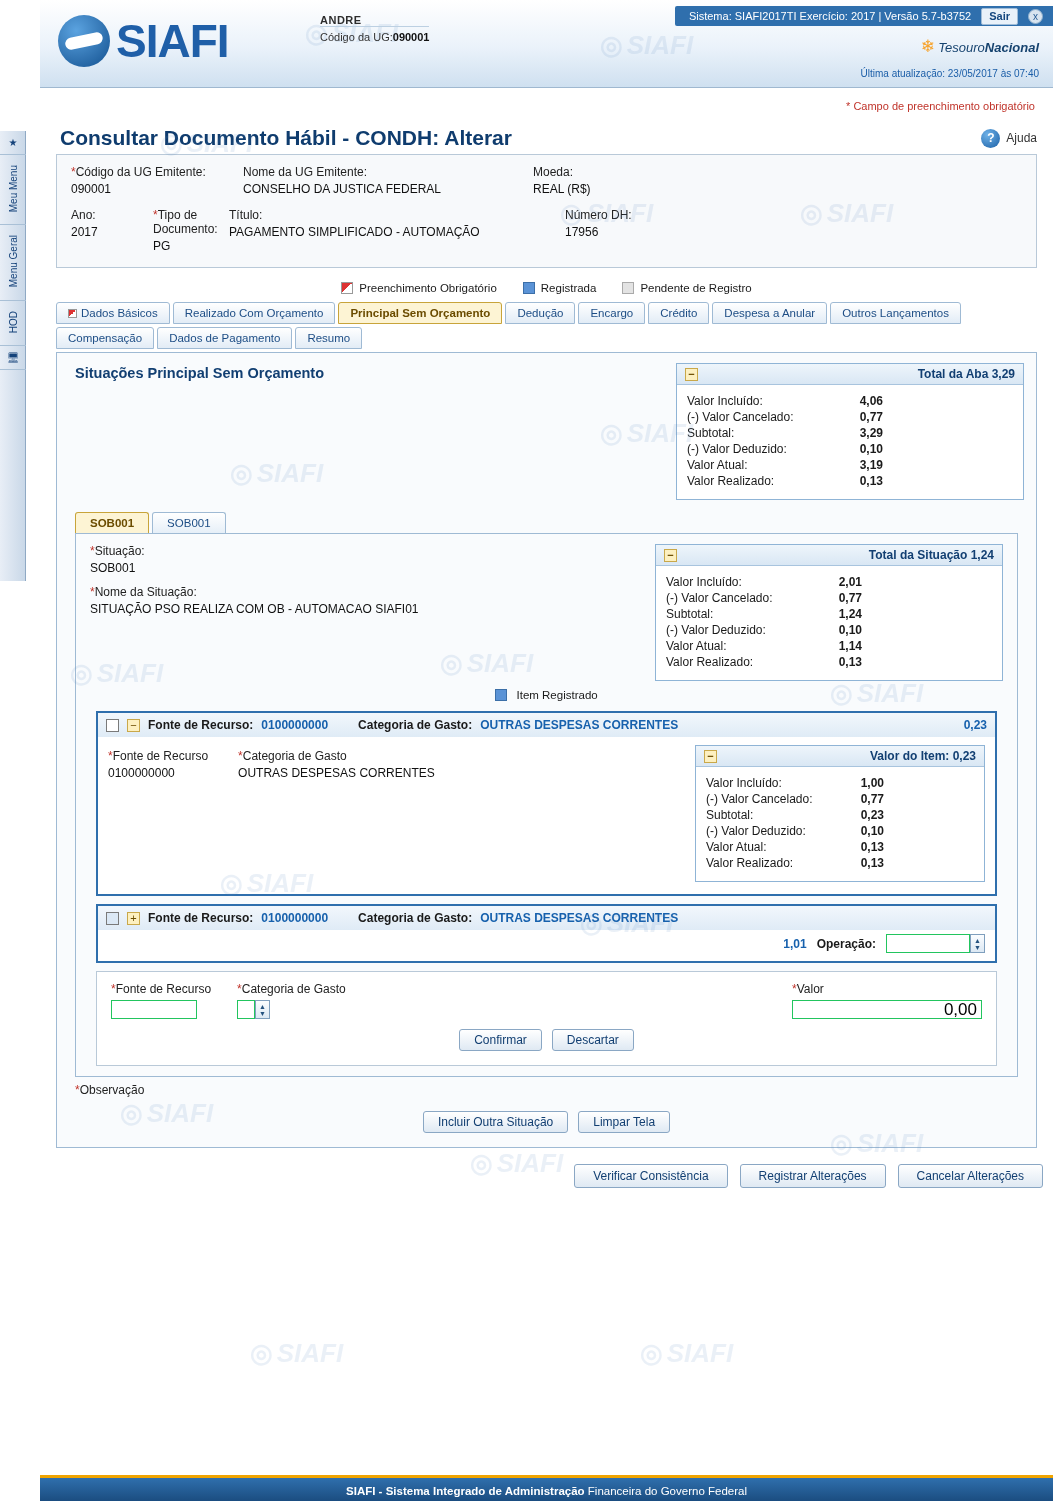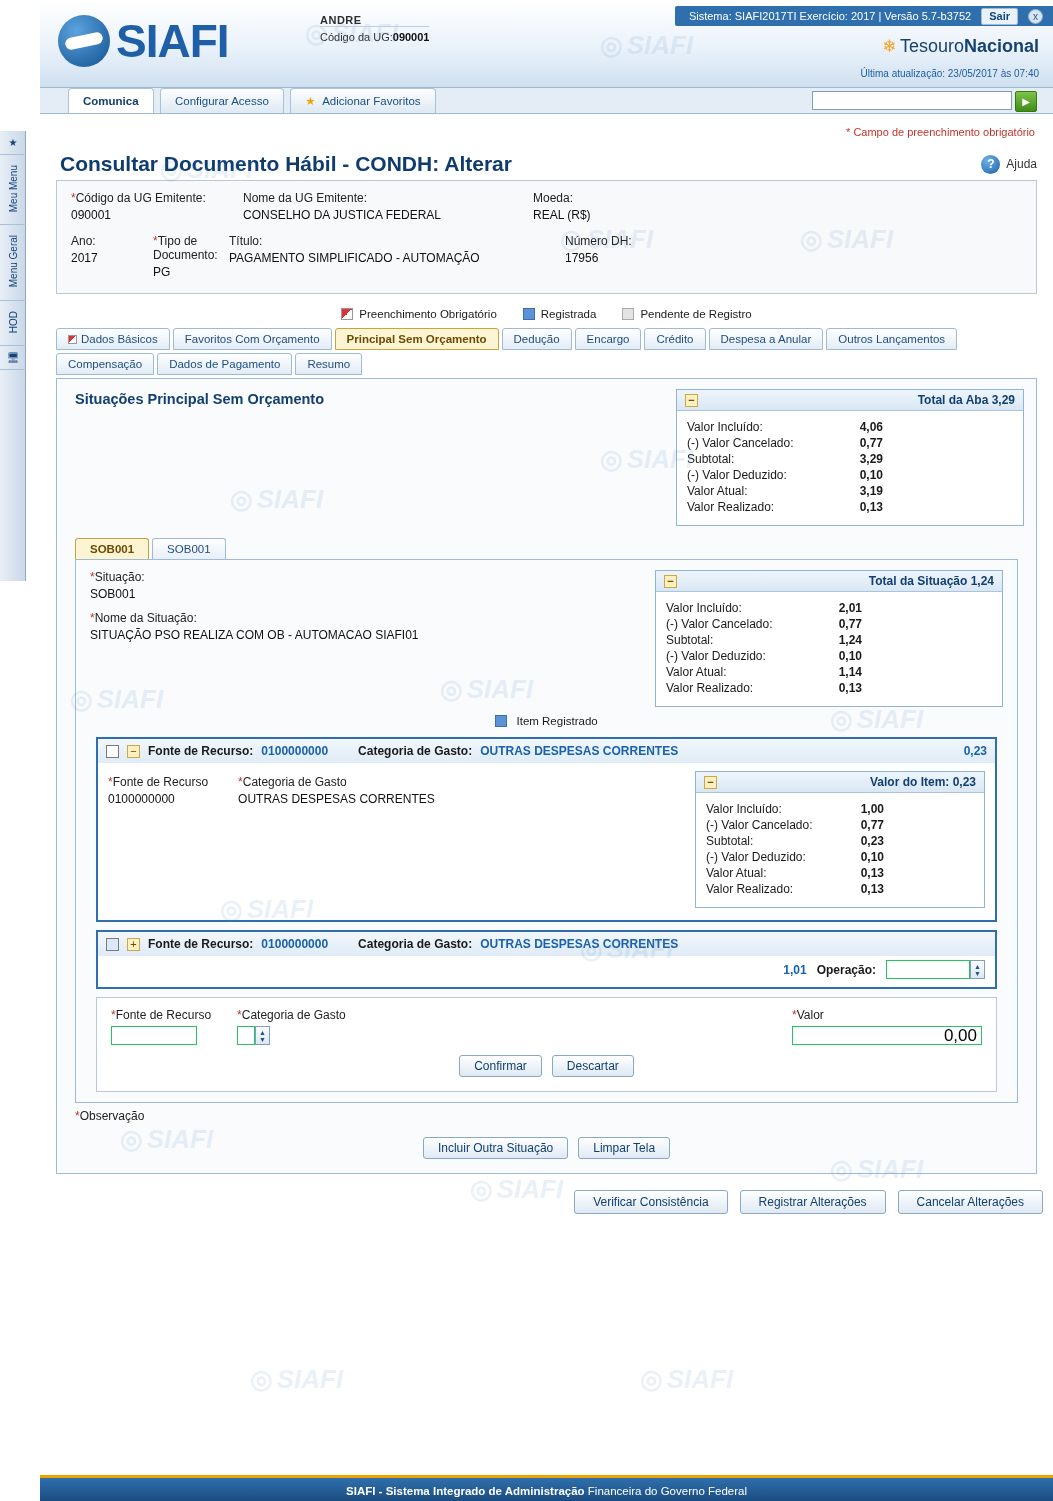--- a/index.html
+++ b/index.html
@@ -74,21 +74,21 @@
   #sysbar .sair {
     background:#e9f1f9; color:#13467e; font-weight:bold;
     border:1px solid #9fbcd8; border-radius:2px;
     padding:0 7px; line-height:15px; font-size:11px;
   }
   #sysbar .closeb{
     display:inline-block;width:15px;height:15px;line-height:14px;text-align:center;
     border-radius:50%;background:#d8e4ef;color:#2a5f96;font-size:10px;border:1px solid #8fb0cd;
   }
   #tesouro { position:absolute; right:14px; top:36px; text-align:right; }
-  #tesouro .tn { font-size:18px; color:#16436f; }
+  #tesouro .tn { font-size:13px; color:#16436f;font-style:italic; }
   #tesouro .tn b{ font-weight:bold; }
   #tesouro .leaf{ color:#f7a32b; font-size:17px; }
   #atualiz { position:absolute; right:14px; top:68px; font-size:10px; color:#1b5ea8; }
 
   
   #menubar {
     position:relative; height:26px; background:#e4edf6;
     border-bottom:1px solid #9fb8d0; padding-left:28px;
   }
   .mtab {
@@ -289,36 +289,20 @@
       <span class="closeb">x</span>
     </div>
 
     <div id="tesouro">
       <span class="leaf">❄</span>
       <span class="tn">Tesouro</span><span class="tn"><b>Nacional</b></span>
     </div>
     <div id="atualiz">Última atualização: 23/05/2017 às 07:40</div>
   </div>
 
-  <div id="menubar">
-    <span class="mtab active">
-      <span>Comunica</span>
-    </span>
-    <span class="mtab">
-      <span>Configurar Acesso</span>
-    </span>
-    <span class="mtab">
-      <span class="star">★</span>
-      <span>Adicionar Favoritos</span>
-    </span>
-    <span id="searchbox">
-      <input type="text" placeholder="" style="">
-      <span class="go">▶</span>
-    </span>
-  </div>
 
   <div id="content">
 
     <div class="wm" style="left:120px;top:40px;">SIAFI</div>
     <div class="wm" style="left:520px;top:110px;">SIAFI</div>
     <div class="wm" style="left:760px;top:110px;">SIAFI</div>
     <div class="wm" style="left:190px;top:370px;">SIAFI</div>
     <div class="wm" style="left:560px;top:330px;">SIAFI</div>
     <div class="wm" style="left:30px;top:570px;">SIAFI</div>
     <div class="wm" style="left:400px;top:560px;">SIAFI</div>
@@ -389,21 +373,21 @@
         <span class="sw sw-grey"></span>
         <span>Pendente de Registro</span>
       </div>
     </div>
 
     <div id="tabs">
       <div class="trow">
         <span class="tab">
           <span class="mark"></span><span>Dados Básicos</span>
         </span>
-        <span class="tab"><span>Favoritos Com Orçamento</span></span>
+        <span class="tab"><span>Realizado Com Orçamento</span></span>
         <span class="tab sel"><span>Principal Sem Orçamento</span></span>
         <span class="tab"><span>Dedução</span></span>
         <span class="tab"><span>Encargo</span></span>
         <span class="tab"><span>Crédito</span></span>
         <span class="tab"><span>Despesa a Anular</span></span>
         <span class="tab"><span>Outros Lançamentos</span></span>
       </div>
       <div class="trow">
         <span class="tab"><span>Compensação</span></span>
         <span class="tab"><span>Dados de Pagamento</span></span>

